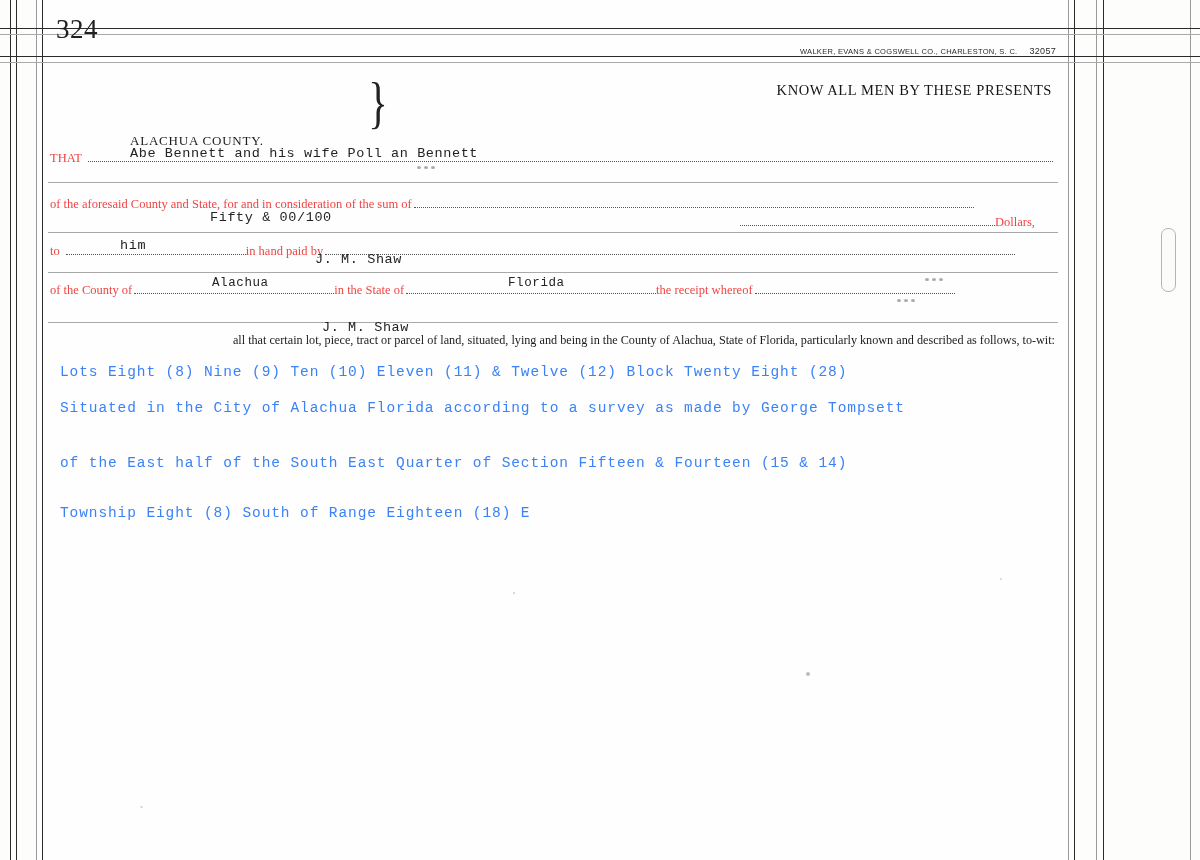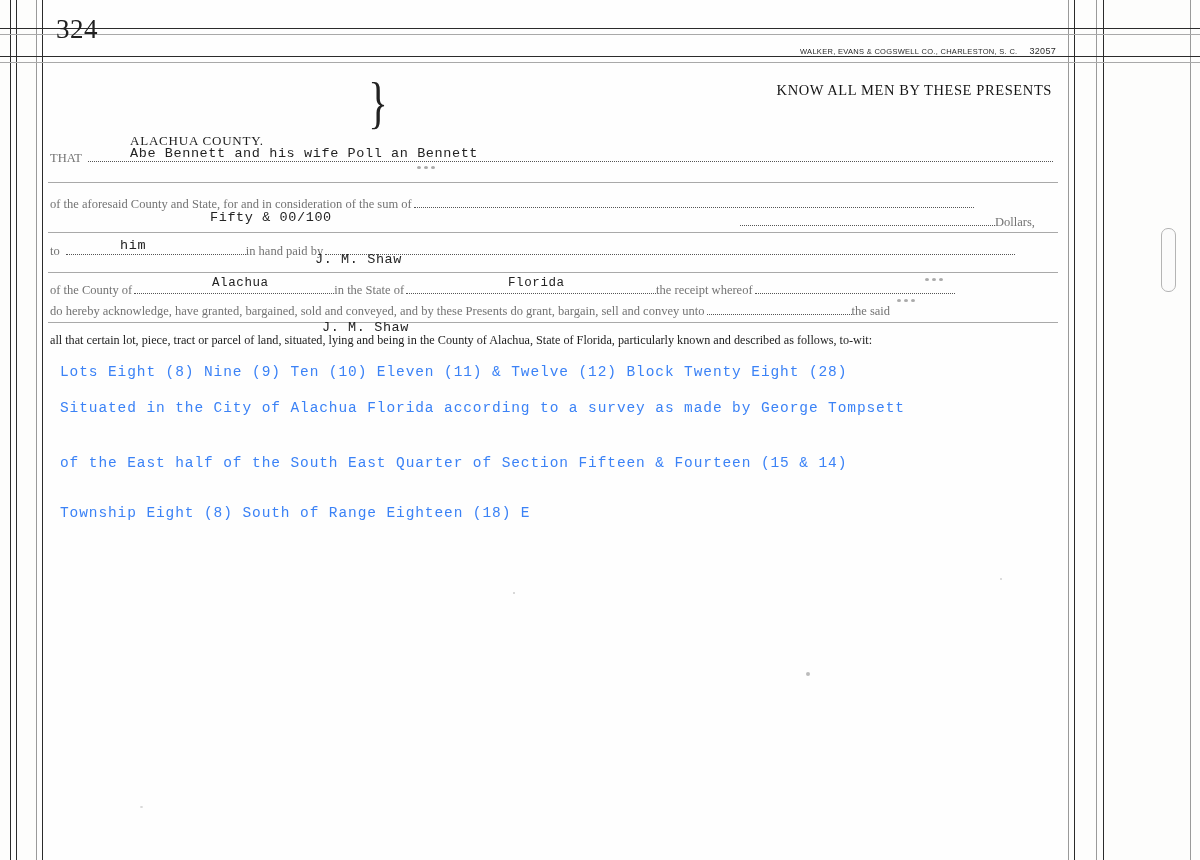--- a/index.html
+++ b/index.html
@@ -104,21 +104,21 @@
     letter-spacing: 0.8px;
     color: #1b1b1b;
     white-space: nowrap;
   }
 
   
   .form-row {
     position: absolute;
     font-family: "Liberation Serif", serif;
     font-size: 12.5px;
-    color: #737373;
+    color: #ef4444;
     white-space: nowrap;
   }
   .dots {
     display: inline-block;
     border-bottom: 1px dotted #555;
     vertical-align: baseline;
     height: 11px;
   }
 
   
@@ -145,20 +145,21 @@
 
   
   .legal {
     position: absolute;
     left: 50px;
     width: 1005px;
     font-family: "Liberation Serif", serif;
     font-size: 12.2px;
     line-height: 14px;
     color: #1b1b1b;
+    text-align: right;
   }
 
   
   .smudge {
     position: absolute;
     background: #8e8e8e;
     border-radius: 50%;
     opacity: 0.75;
   }
   .binder-hole {
@@ -234,23 +235,20 @@
 
   <div class="form-row" style="left:50px; top:282px;">
     <span>of the County of</span><span class="dots" style="width:200px; margin-left:2px;"></span><span>in the State of</span><span class="dots" style="width:250px; margin-left:2px;"></span><span>the receipt whereof</span><span class="dots" style="width:200px; margin-left:2px;"></span>
   </div>
   <div class="typed small" style="left:212px; top:276px;">Alachua</div>
   <div class="typed small" style="left:508px; top:276px;">Florida</div>
   <div class="smudge" style="left:925px; top:278px; width:4px; height:3px;"></div>
   <div class="smudge" style="left:932px; top:278px; width:4px; height:3px;"></div>
   <div class="smudge" style="left:939px; top:278px; width:4px; height:3px;"></div>
 
-  <div class="form-row" style="left:50px; top:303px;">
-    <span>do hereby acknowledge, have granted, bargained, sold and conveyed, and by these Presents do grant, bargain, sell and convey unto</span><span class="dots" style="width:145px; margin-left:2px;"></span><span>the said</span>
-  </div>
   <div class="smudge" style="left:897px; top:299px; width:4px; height:3px;"></div>
   <div class="smudge" style="left:904px; top:299px; width:4px; height:3px;"></div>
   <div class="smudge" style="left:911px; top:299px; width:4px; height:3px;"></div>
 
   <div class="hrule soft" style="left:48px; top:322px; width:1010px;"></div>
 
   <div class="typed" style="left:322px; top:320px;">J. M. Shaw</div>
 
   <div class="legal" style="top:333px;">all that certain lot, piece, tract or parcel of land, situated, lying and being in the County of Alachua, State of Florida, particularly known and described as follows, to-wit:</div>
 

